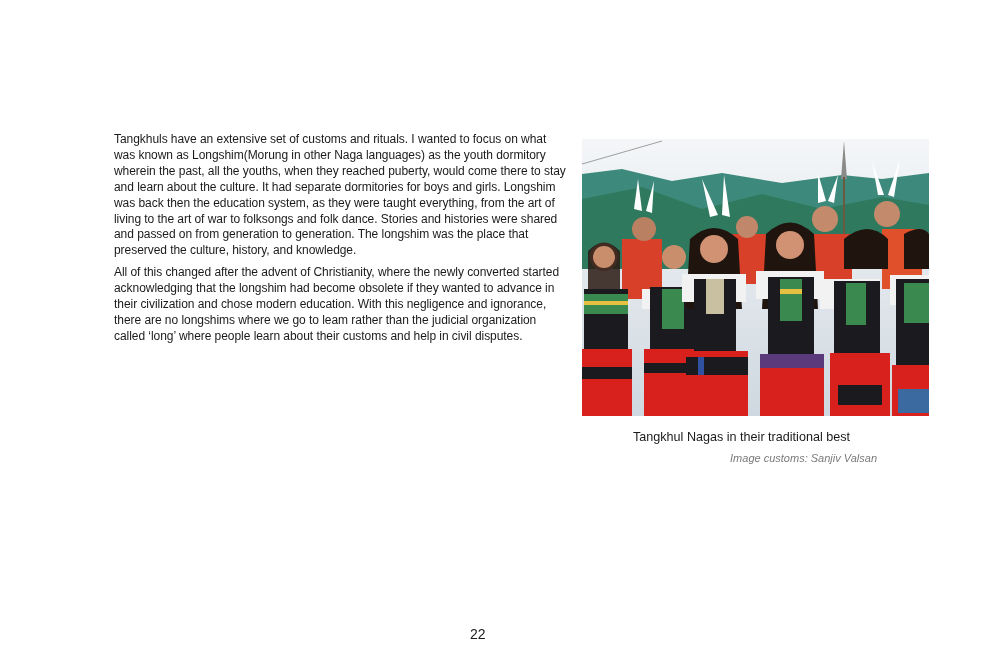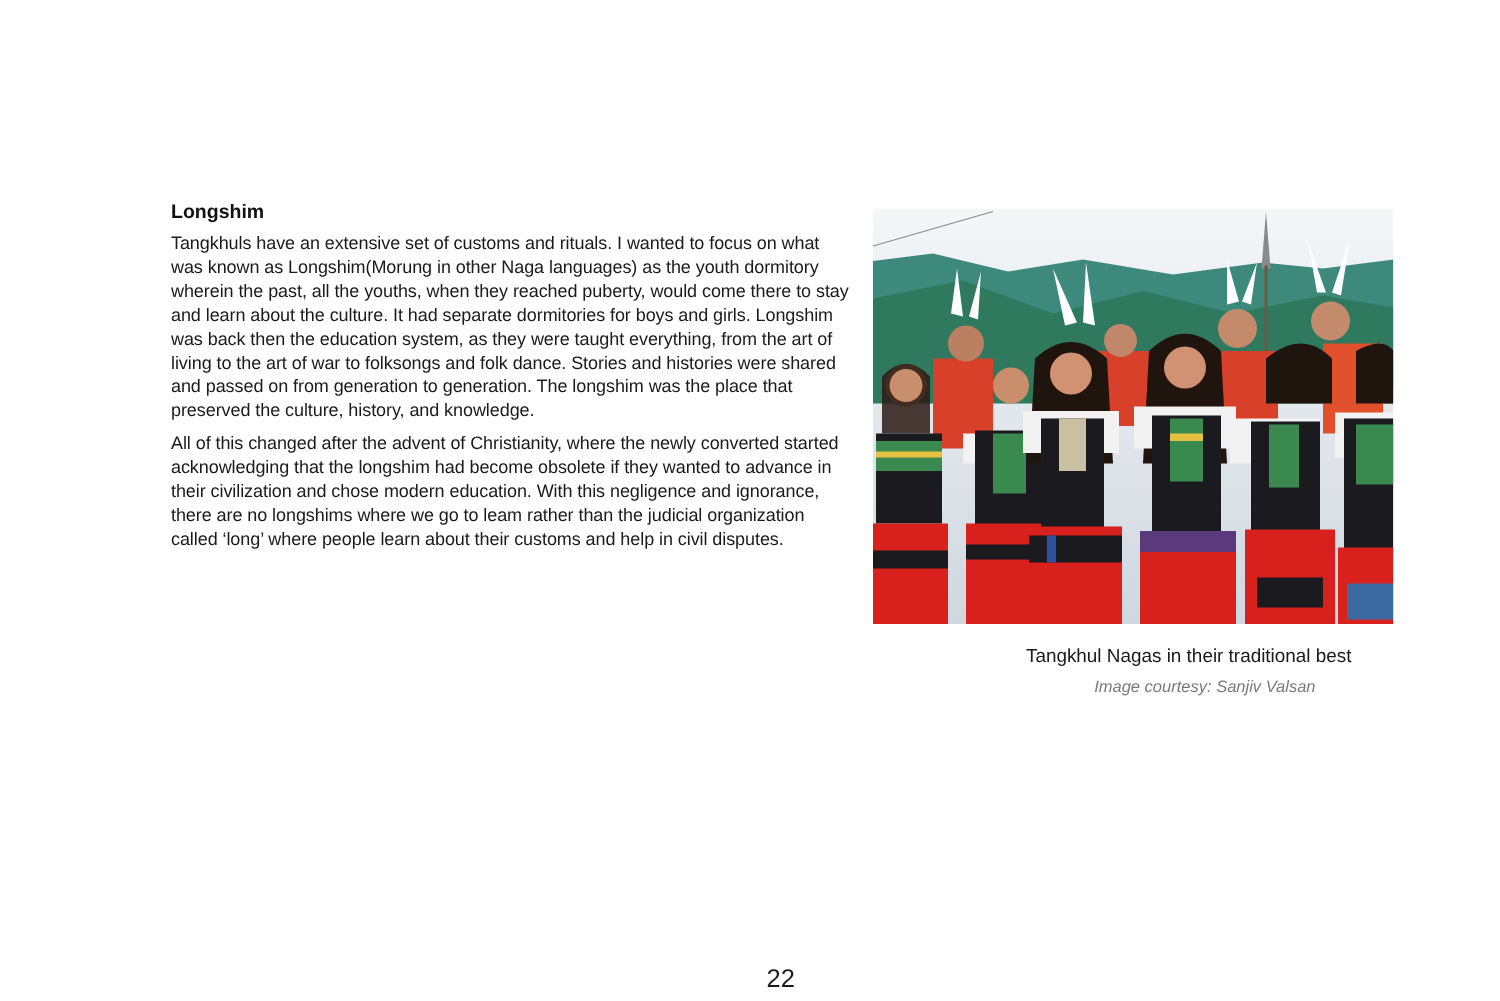--- a/index.html
+++ b/index.html
@@ -5,29 +5,28 @@
     html, body { margin: 0; padding: 0; }
     body {
       width: 1000px; height: 667px; background: #ffffff; position: relative; overflow: hidden;
       font-family: "Liberation Sans", "DejaVu Sans", sans-serif; color: #1a1a1a;
     }
     .text-col { position: absolute; left: 114px; top: 132px; width: 452px; }
     .heading { font-weight: bold; font-size: 13px; line-height: 18px; margin: 0 0 5px 0; color: #111; }
     .para { font-size: 12px; line-height: 15.9px; margin: 0 0 6px 0; color: #1a1a1a; letter-spacing: -0.05px; }
     .figure { position: absolute; left: 582px; top: 139px; width: 347px; height: 277px; overflow: hidden; }
     .photo { width: 347px; height: 277px; display: block; }
-    .caption { position: absolute; left: 582px; top: 429px; width: 319px; text-align: right; font-size: 12.6px; line-height: 16px; color: #1a1a1a; }
+    .caption { position: absolute; left: 582px; top: 429px; width: 319px; text-align: center; font-size: 12.6px; line-height: 16px; color: #1a1a1a; }
     .credit { position: absolute; left: 582px; top: 451px; width: 295px; text-align: right; font-size: 11px; font-style: italic; color: #7a7a7a; line-height: 14px; }
-    .page-number { position: absolute; left: 470px; top: 643px; width: 60px; text-align: right; font-size: 17px; color: #1a1a1a; }
+    .page-number { position: absolute; left: 470px; top: 626px; width: 60px; text-align: left; font-size: 14px; color: #1a1a1a; }
   </style>
 </head>
 <body>
 
 <div class="text-col">
-  <h2 class="heading">Longshim</h2>
   <p class="para">Tangkhuls have an extensive set of customs and rituals. I wanted to focus on what was known as Longshim(Morung in other Naga languages) as the youth dormitory wherein the past, all the youths, when they reached puberty, would come there to stay and learn about the culture. It had separate dormitories for boys and girls. Longshim was back then the education system, as they were taught everything, from the art of living to the art of war to folksongs and folk dance. Stories and histories were shared and passed on from generation to generation. The longshim was the place that preserved the culture, history, and knowledge.</p>
   <p class="para">All of this changed after the advent of Christianity, where the newly converted started acknowledging that the longshim had become obsolete if they wanted to advance in their civilization and chose modern education. With this negligence and ignorance, there are no longshims where we go to leam rather than the judicial organization called ‘long’ where people learn about their customs and help in civil disputes.</p>
 </div>
 
 <div class="figure">
   <svg class="photo" viewBox="0 0 347 277" role="img" aria-label="Group of Tangkhul Naga men and women in traditional attire with feathered headdresses, mountains in background">
     <defs>
       <linearGradient id="skyg" x1="0" y1="0" x2="0" y2="1">
         <stop offset="0" stop-color="#f4f6f8"></stop>
         <stop offset="1" stop-color="#cfd8e0"></stop>
@@ -106,15 +105,15 @@
         <rect x="314" y="140" width="33" height="90" fill="#1b1b1f"></rect>
         <rect x="322" y="144" width="25" height="40" fill="#3a8a50"></rect>
         <rect x="310" y="226" width="37" height="51" fill="#d8201c"></rect>
         <rect x="316" y="250" width="31" height="24" fill="#3a6aa0"></rect>
       </g>
     </g>
   </svg>
 </div>
 
 <div class="caption">Tangkhul Nagas in their traditional best</div>
-<div class="credit">Image courtesy: Sanjiv Valsan</div>
+<div class="credit">Image customs: Sanjiv Valsan</div>
 
 <div class="page-number">22</div>
 
 </body></html>

